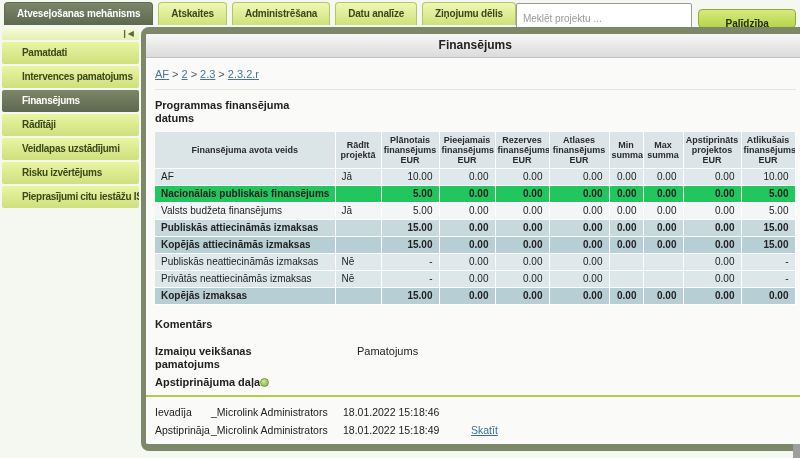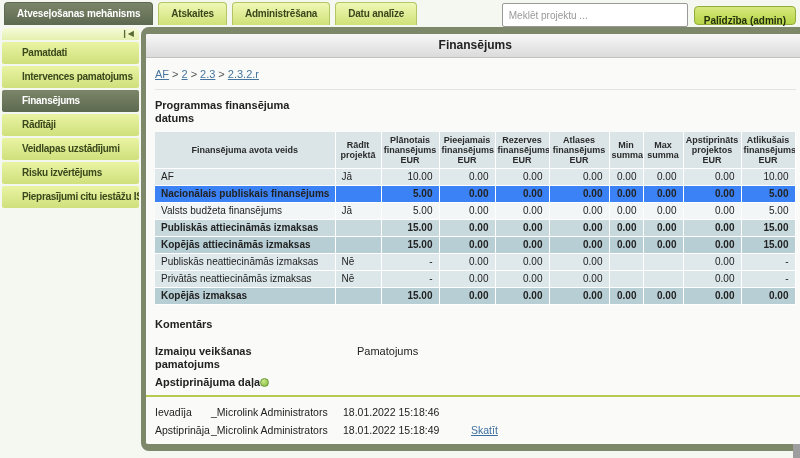--- a/index.html
+++ b/index.html
@@ -17,21 +17,21 @@
     background:linear-gradient(#f0f8b5,#cfe178);
     color:#3b471c; font-weight:bold; font-size:10px; letter-spacing:-0.2px;
     padding:5px 12px 6px 12px; cursor:pointer; white-space:nowrap;
   }
   .tab.active {
     background:linear-gradient(#7b8569,#5d6950);
     border-color:#5d6950; color:#fff;text-align:right;
   }
   .top-right { margin-left:auto; display:flex; align-items:center; gap:6px; padding-top:1px; }
   .search {
-    width:186px; height:24px; border:1px solid #9a9a9a; border-radius:2px;
+    width:186px; height:30px; border:1px solid #9a9a9a; border-radius:2px;
     font-size:10px; padding:10px 6px; color:#444; background:#fff;
     font-family:"Liberation Sans","DejaVu Sans",sans-serif;
   }
   .search::placeholder { color:#999; }
   .help-btn {
     display:flex; align-items:flex-end; gap:5px;
     background:linear-gradient(#d7e97e,#b7d548);
     border:1px solid #90ad3c; border-radius:4px;
     font-size:10px; font-weight:bold; color:#23300b;
     padding:3px 9px; height:19px; cursor:pointer;
@@ -81,21 +81,21 @@
   }
   td {
     font-size:10px; padding:2px 6px 2px 6px; line-height:12px;
     border-right:1px solid #fff; border-bottom:1px solid #fff;
     white-space:nowrap; overflow:hidden;
   }
   td.num { text-align:right; }
   tr.plain  td { background:#dfe9ec; }
   tr.plain2 td { background:#dce7ea; }
   tr.light  td { background:#f2f6f6; }
-  tr.group1 td { background:#3b82f6; font-weight:bold; }
+  tr.group1 td { background:#22c55e; font-weight:bold; }
   tr.group2 td { background:#c7d9dd; font-weight:bold; }
   tr.total  td { background:#b7ced4; font-weight:bold; }
   
   .comment-label { font-weight:bold; font-size:11px; margin-top:13px; }
   .reason-row { display:flex; margin-top:15px; }
   .reason-label { font-weight:bold; font-size:11px; width:162px; line-height:13px; }
   .reason-value { font-size:11px; margin-left:40px; }
   .approval-row { font-weight:bold; font-size:11px; margin-top:5px; display:flex; align-items:center; gap:0; }
   .info-dot {
     width:9px; height:9px; border-radius:50%;
@@ -110,20 +110,21 @@
 </style>
 </head>
 <body>
 
 <div class="topbar">
   <div class="tabs" id="tabs">
       <button class="tab active">Atveseļošanas mehānisms</button>
       <button class="tab">Atskaites</button>
       <button class="tab">Administrēšana</button>
       <button class="tab">Datu analīze</button>
+      <button class="tab">Ziņojumu dēlis</button>
     </div>
   <div class="top-right">
     <input class="search" type="text" placeholder="Meklēt projektu ..." style="">
     <button class="help-btn">
       <svg class="wrench" viewBox="0 0 16 16">
         <path d="M14.7 3.1a4 4 0 0 1-5.2 5L4.3 13.3 2.6 11.6l5.2-5.2a4 4 0 0 1 5-5.2L10.6 3.4l2 2 2.1-2.3z"></path>
       </svg>
       <span>Palīdzība (admin)</span>
     </button>
   </div>

